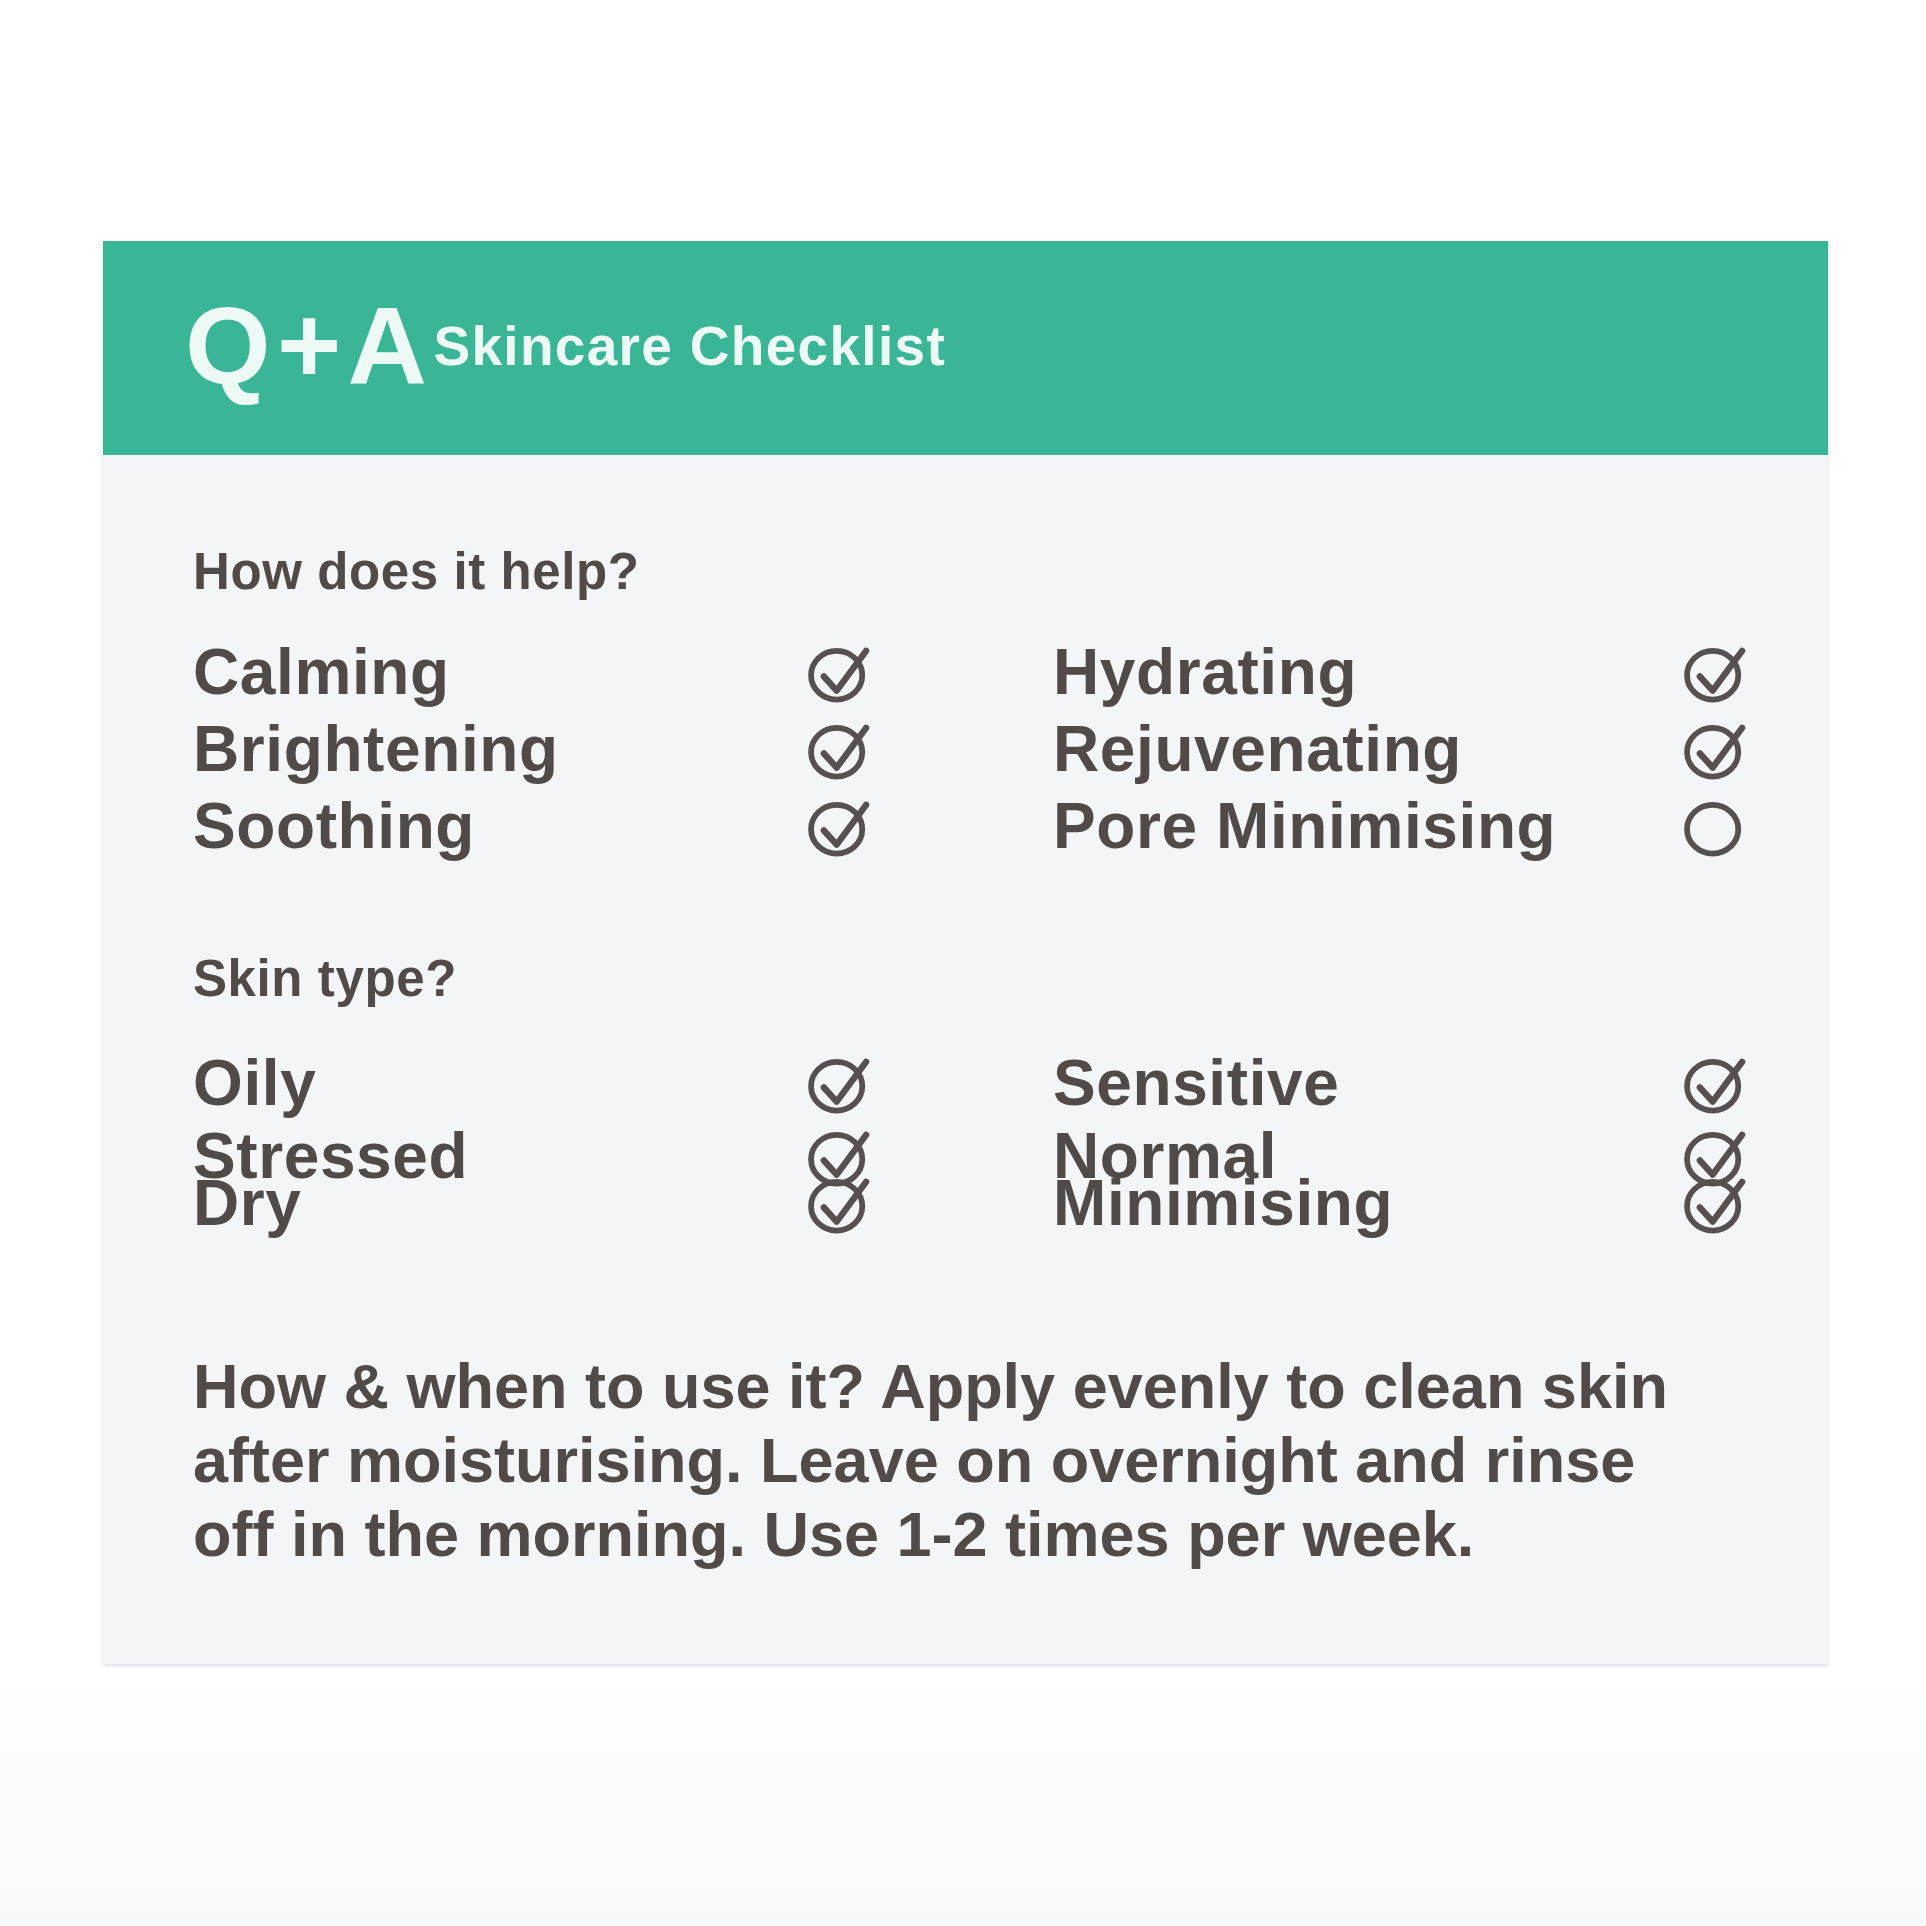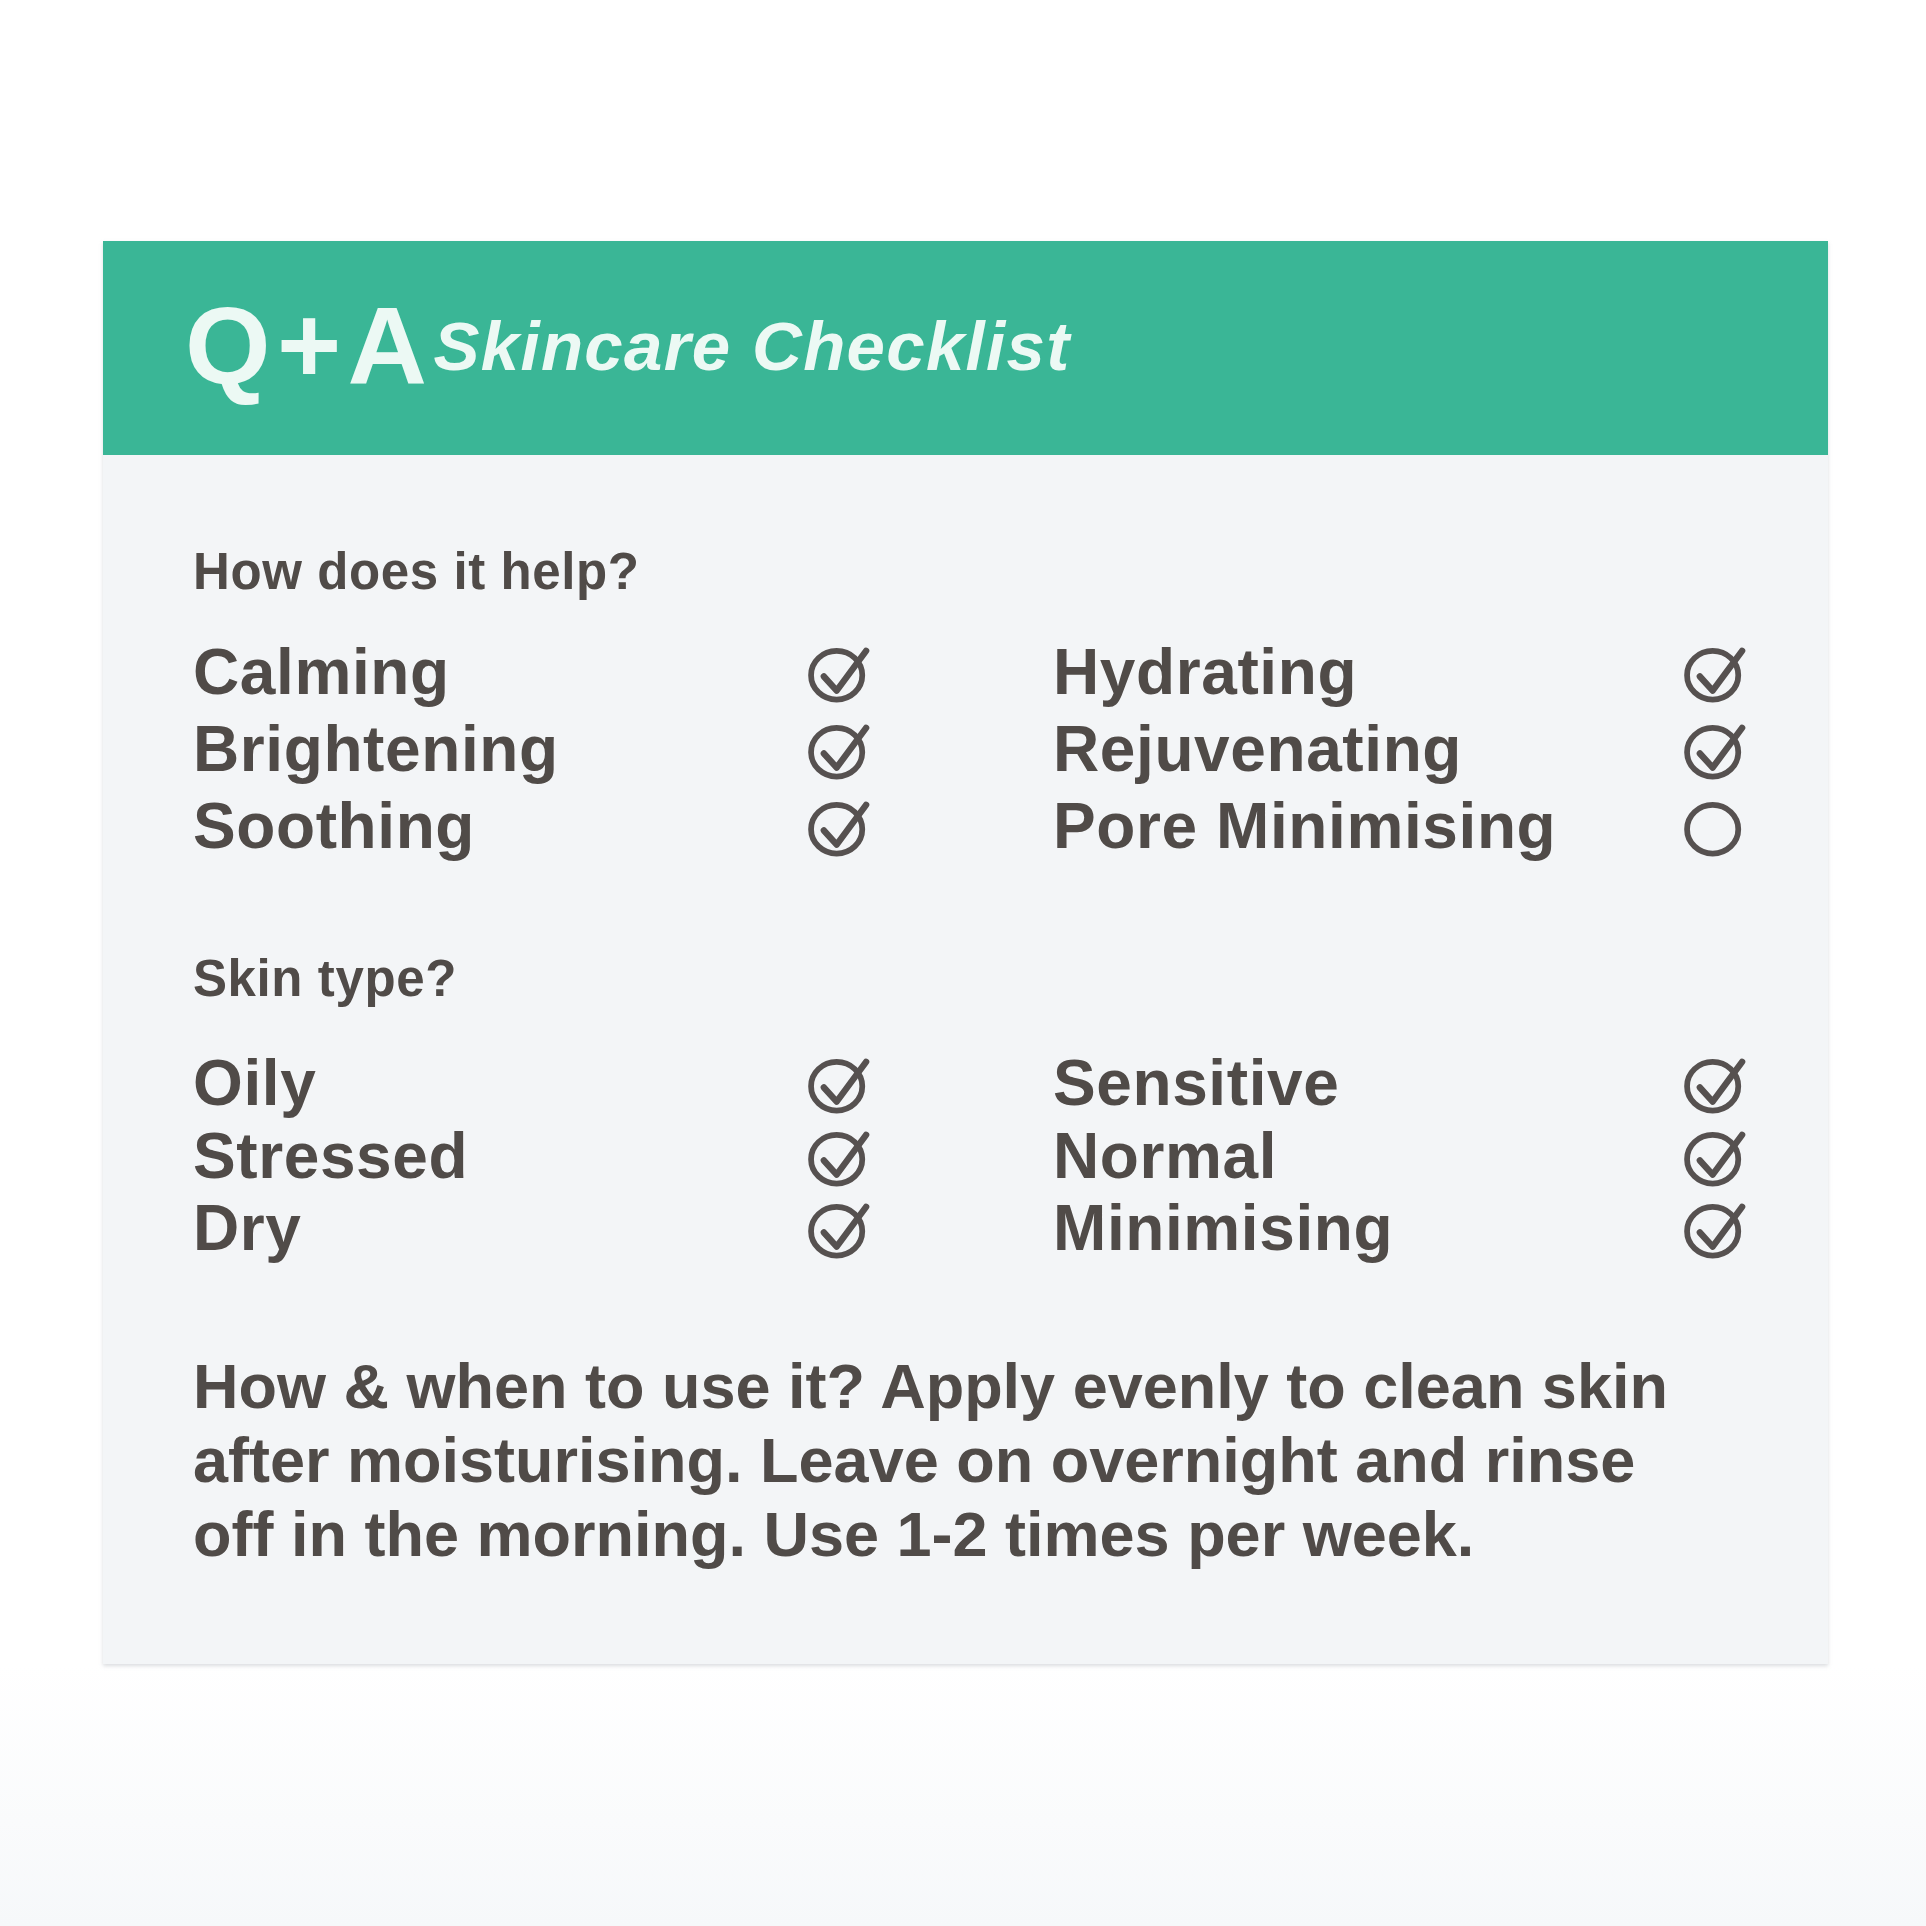--- a/index.html
+++ b/index.html
@@ -35,41 +35,41 @@
     position:absolute;left:0;top:0;width:100%;height:214px;
     background:var(--brand_green);
     display:flex;align-items:center;justify-content:flex-start;
     padding:0 82px;
   }
   .logo{
     font-size:110px;color:var(--header_text);letter-spacing:6.4px;line-height:1;
     padding-bottom:6.4px;
   }
   .header-title{
-    font-size:69px;font-style:italic;color:var(--header_text);
+    font-size:55px;color:var(--header_text);
     letter-spacing:1.3px;line-height:1;padding-bottom:3.9px;
   }
 
   .section-heading{
     position:absolute;left:90px;font-size:51px;line-height:90px;
     white-space:nowrap;letter-spacing:0.6px;
   }
   .heading-help{top:286px;}
   .heading-skin{top:693px;}
 
   .row{
     position:absolute;height:77px;
     display:flex;align-items:center;justify-content:space-between;
   }
   .row .label{font-size:64px;line-height:1;white-space:nowrap;letter-spacing:0.6px;}
   .col-left{left:90px;width:681px;}
   .col-right{left:950px;width:697px;}
 
   .r1{top:392px;} .r2{top:469px;} .r3{top:546px;}
-  .r4{top:803px;} .r5{top:876px;gap:15px;} .r6{top:948px;gap:48px;}
+  .r4{top:803px;} .r5{top:876px;gap:15px;} .r6{top:923px;gap:48px;}
 
   .check{width:67px;height:64px;flex:0 0 auto;}
   .check svg{width:67px;height:64px;overflow:visible;display:block;}
   .check ellipse,.check path{
     fill:none;stroke:var(--icon);stroke-width:9;
     stroke-linecap:round;stroke-linejoin:round;
   }
   .check path{stroke-width:10;}
   .check.unchecked path{display:none;}
 

